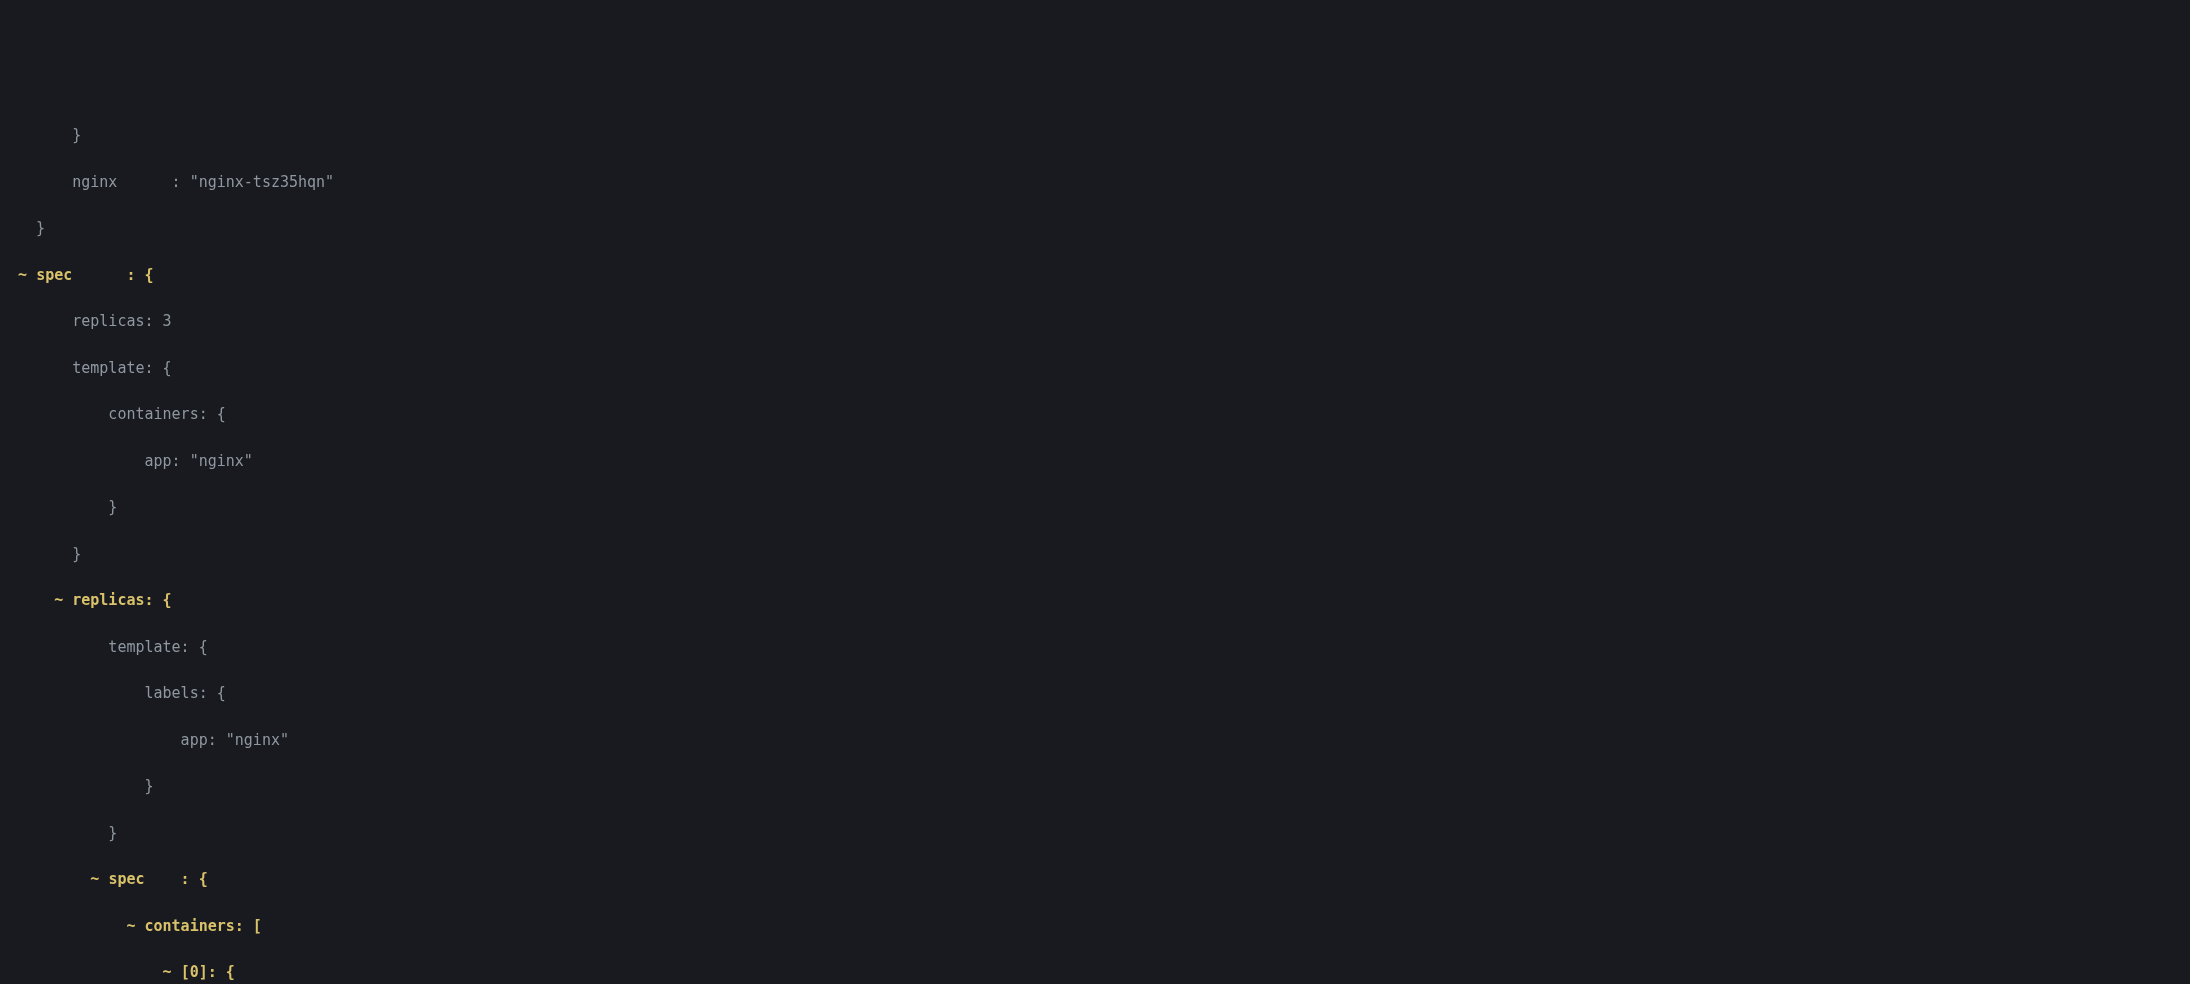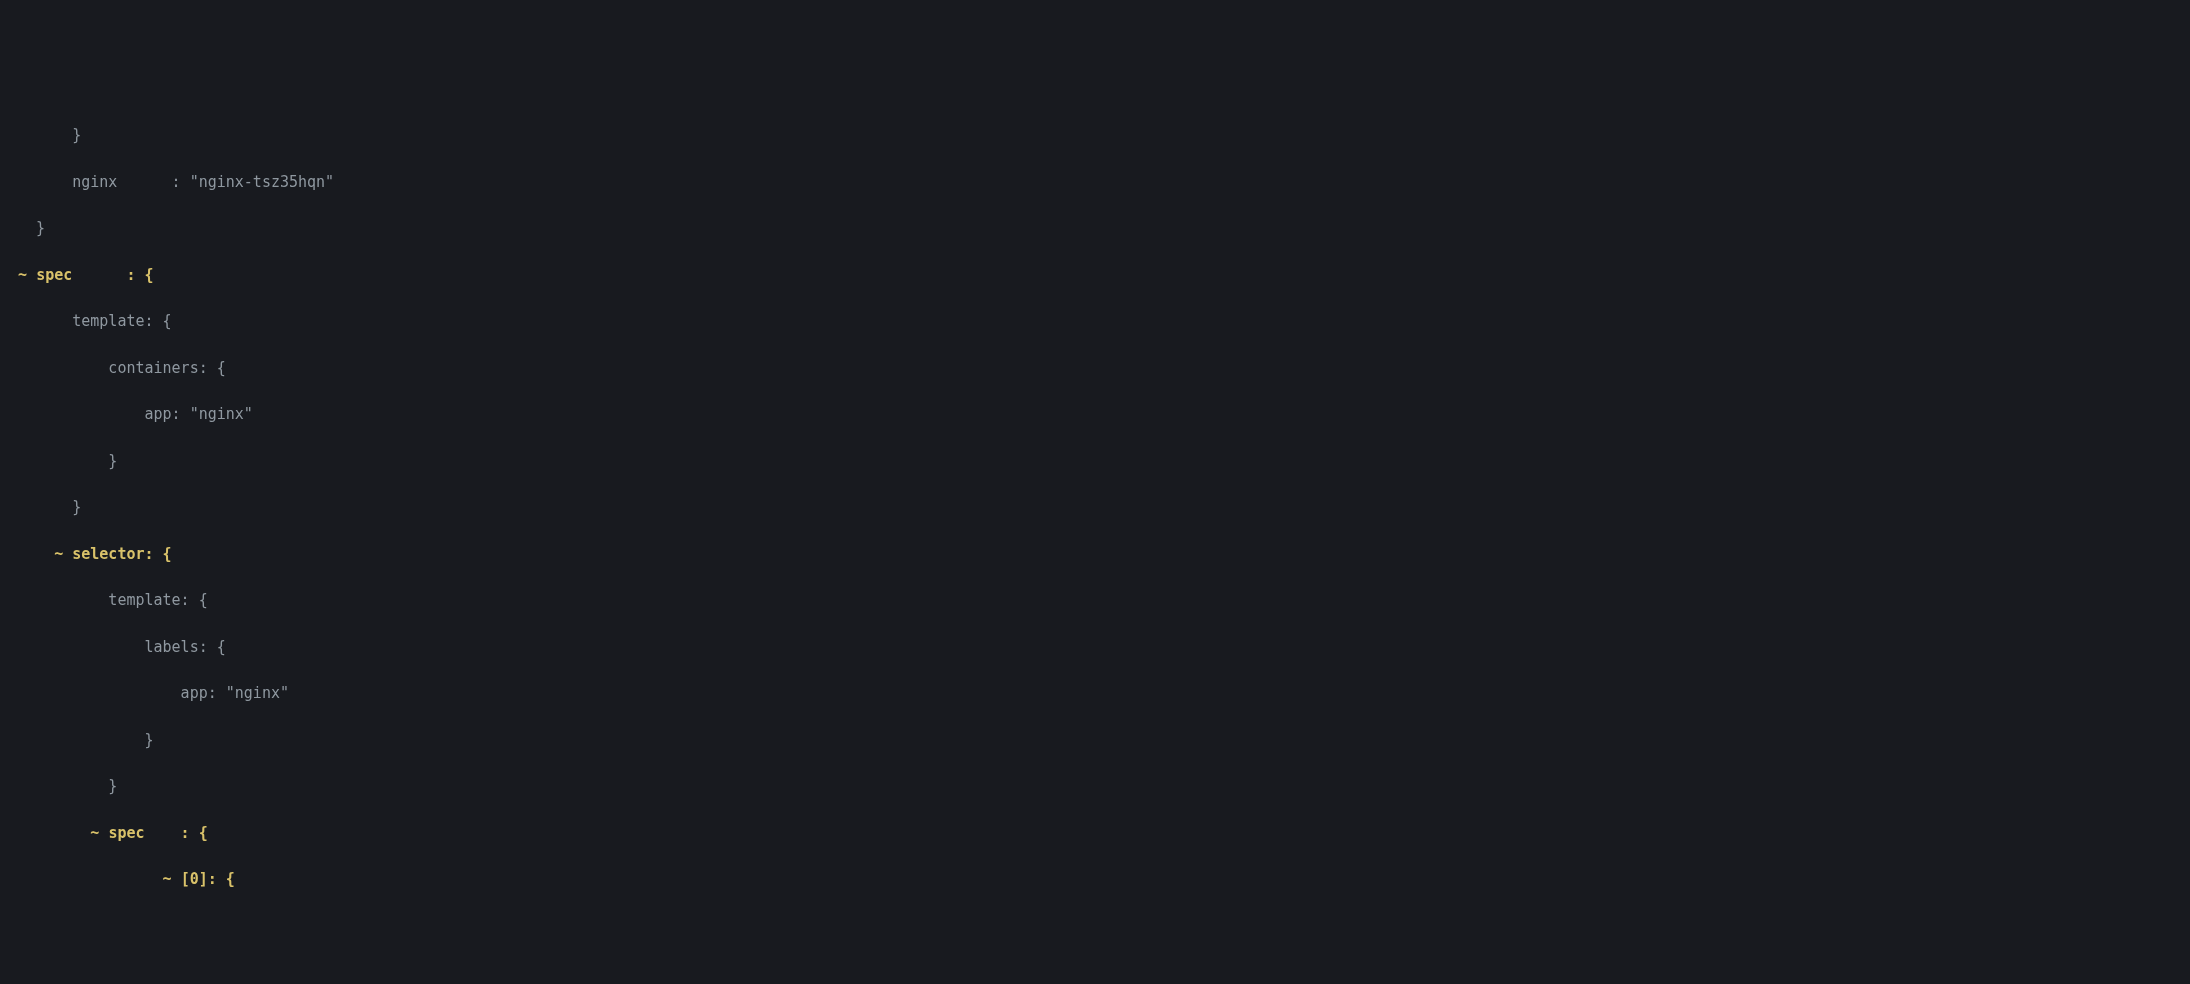--- a/index.html
+++ b/index.html
@@ -33,32 +33,34 @@
 </head>
 <body>
 
 
 
 <div class="terminal">
 <span class="ln"><span class="dim">        }</span></span>
 <span class="ln"><span class="dim">        nginx      : </span><span class="dim">"nginx-tsz35hqn"</span></span>
 <span class="ln"><span class="dim">    }</span></span>
 <span class="ln"><span class="yellow">  ~ </span><span class="yellow">spec      : {</span></span>
+<span class="ln"><span class="dim">        replicas: 3</span></span>
 <span class="ln"><span class="dim">        template: {</span></span>
 <span class="ln"><span class="dim">            containers: {</span></span>
 <span class="ln"><span class="dim">                app: "nginx"</span></span>
 <span class="ln"><span class="dim">            }</span></span>
 <span class="ln"><span class="dim">        }</span></span>
-<span class="ln"><span class="yellow">      ~ </span><span class="yellow">selector: {</span></span>
+<span class="ln"><span class="yellow">      ~ </span><span class="yellow">replicas: {</span></span>
 <span class="ln"><span class="dim">            template: {</span></span>
 <span class="ln"><span class="dim">                labels: {</span></span>
 <span class="ln"><span class="dim">                    app: "nginx"</span></span>
 <span class="ln"><span class="dim">                }</span></span>
 <span class="ln"><span class="dim">            }</span></span>
 <span class="ln"><span class="yellow">          ~ </span><span class="yellow">spec    : {</span></span>
+<span class="ln"><span class="yellow">              ~ </span><span class="yellow">containers: [</span></span>
 <span class="ln"><span class="yellow">                  ~ </span><span class="yellow">[0]: {</span></span>
 
 
 
 
 
 
 
 
 

